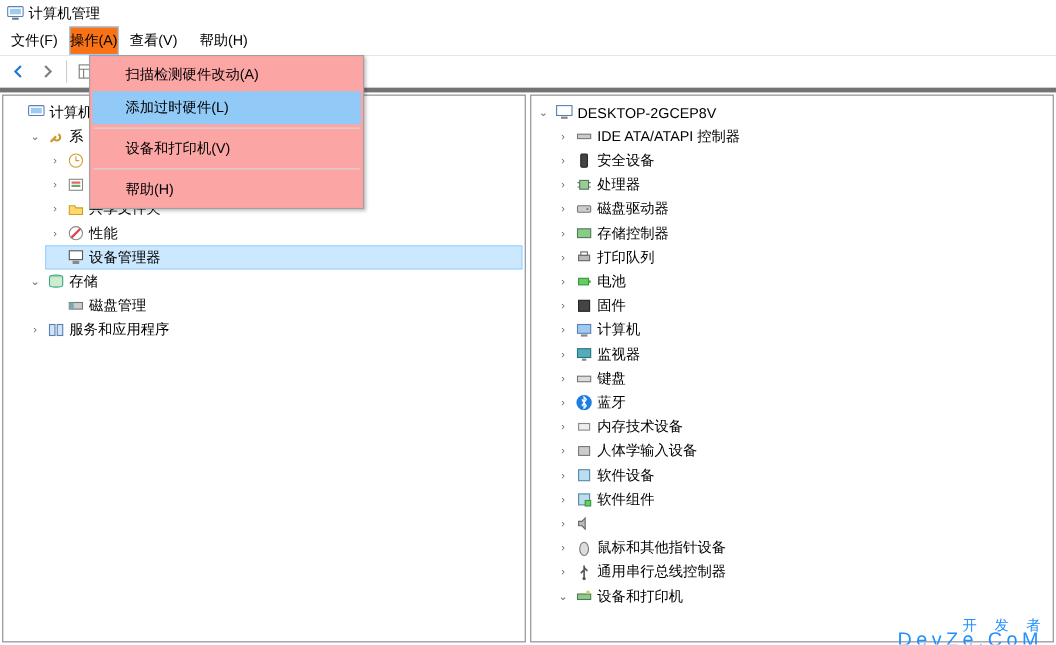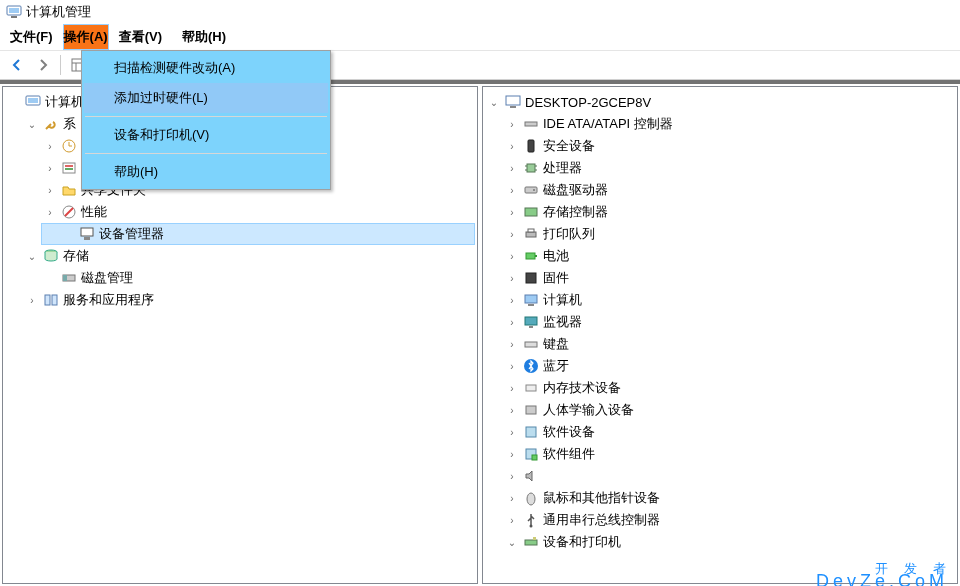--- a/index.html
+++ b/index.html
@@ -1,36 +1,36 @@
 <!DOCTYPE html>
 <html><head>
 <meta charset="utf-8">
 <style>
 * { box-sizing: border-box; margin: 0; padding: 0; font-family: "Microsoft YaHei", "Segoe UI", sans-serif; font-size: 13px; }
 body { width: 960px; height: 586px; background: #fff; overflow: hidden; position: relative; }
 .titlebar { height: 24px; display: flex; align-items: center; padding: 0 6px; background: #fff; }
 .titlebar .app-icon { width: 16px; height: 16px; margin-right: 4px; }
-.menubar { height: 26px; display: flex; align-items: flex-start; border-bottom: 0px solid #ccc; font-weight: bold; }
+.menubar { height: 26px; display: flex; align-items: flex-start; border-bottom: 0px solid #ccc; }
 .menubar .menu-item { padding: 4px 10px; cursor: default; display: flex; align-items: center; }
 .menubar .menu-item.open { background: #f97316; border: 1px solid #99d1ff; padding: 3px 0; }
 .toolbar { height: 30px; display: flex; align-items: center; padding: 2px 6px; border-top: 1px solid #e5e5e5; border-bottom: 1px solid #d0d0d0; gap: 4px; }
 .toolbar .tbtn { width: 22px; height: 22px; display: flex; align-items: center; justify-content: center; border-radius: 2px; }
 .toolbar .sep { width: 1px; height: 20px; background: #ccc; margin: 0 2px; }
 .content { display: flex; height: calc(586px - 24px - 26px - 30px); border-top: 4px solid #737373; }
 .pane { flex: 1; overflow: auto; border: 1px solid #828790; margin: 2px; background: #fff; padding: 4px 2px; }
 .pane-left { max-width: 505px; position: relative; }
 .pane-right { flex: 1; }
-.dropdown { position: absolute; left: 81px; top: 50px; width: 250px; background: #7dd3fc; border: 1px solid #a0a0a0; box-shadow: 2px 2px 3px rgba(0,0,0,.25); z-index: 10; padding: 2px; }
+.dropdown { position: absolute; left: 81px; top: 50px; width: 250px; background: #fca5a5; border: 1px solid #a0a0a0; box-shadow: 2px 2px 3px rgba(0,0,0,.25); z-index: 10; padding: 2px; }
 .dropdown .ditem { padding: 6px 20px 6px 30px; cursor: default; font-size: 13px; }
 .dropdown .ditem.hover { background: #91c9f7; }
 .dropdown .dsep { height: 1px; background: #d7d7d7; margin: 3px 1px; }
 .tree { list-style: none; }
 .tree ul { list-style: none; padding-left: 18px; }
 .node { display: flex; align-items: center; height: 22px; padding: 0 2px; white-space: nowrap; }
-.node.selected { background: #cce8ff; border: 1px solid #99d1ff; padding: 0 19px; }
+.node.selected { background: #cce8ff; border: 1px solid #99d1ff; padding: 0 1px; }
 .node .exp { width: 14px; height: 14px; display: flex; align-items: center; justify-content: center; color: #6d6d6d; font-size: 10px; cursor: default; }
 .node .icon { width: 16px; height: 16px; margin: 0 4px; display: flex; align-items: center; justify-content: center; }
 .watermark { position: absolute; right: 12px; bottom: 8px; display: flex; gap: 14px; font-size: 28px; font-weight: 300; color: #1e90ff; letter-spacing: 2px; font-family: "SimSun", serif; }
 svg { display: block; }
 </style>
 </head>
 <body>
 
 <div class="titlebar">
   <span class="app-icon">

